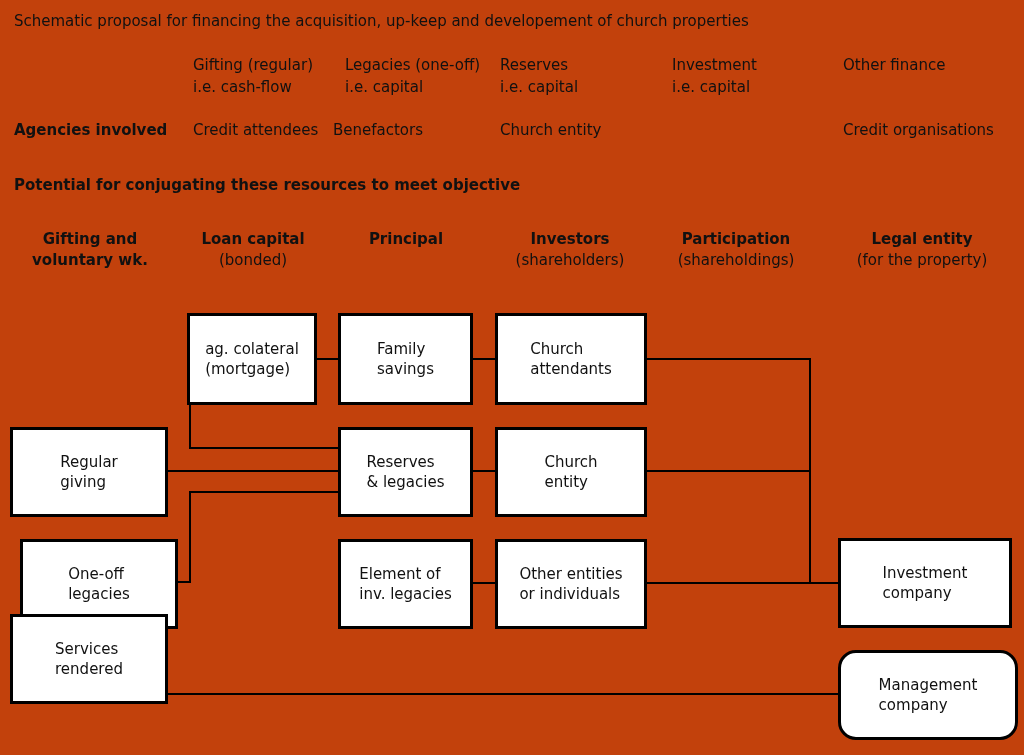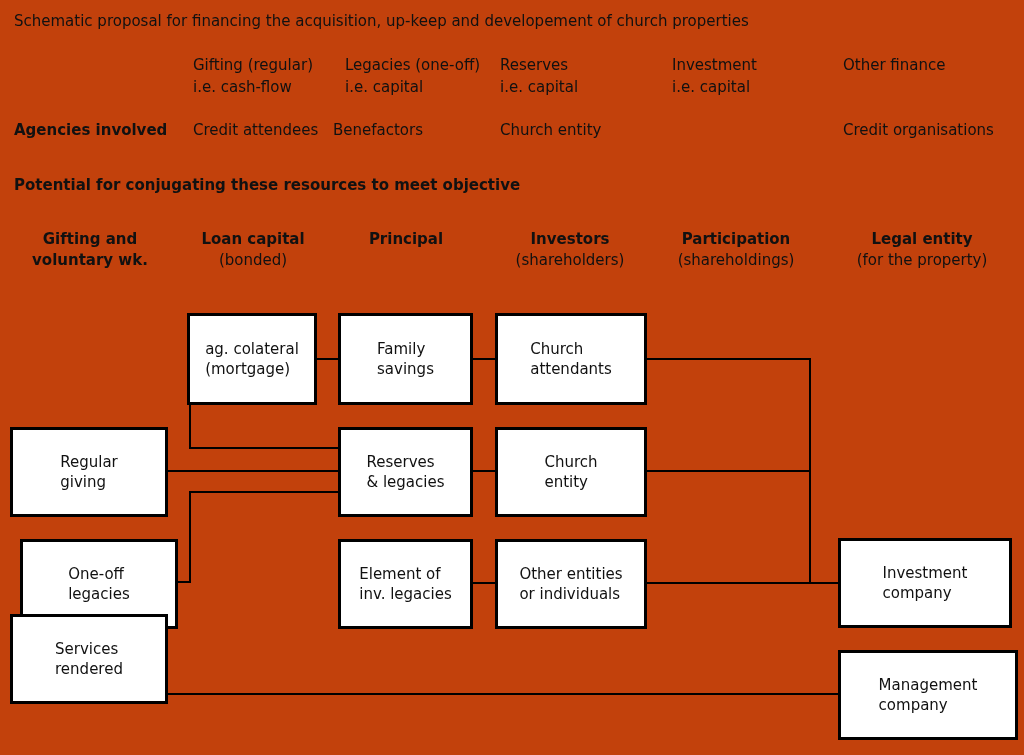--- a/index.html
+++ b/index.html
@@ -99,16 +99,16 @@
 legacies</div>
   <div class="node" style="left:338px;top:539px;width:135px;height:90px;">Element of
 inv. legacies</div>
   <div class="node" style="left:495px;top:539px;width:152px;height:90px;">Other entities
 or individuals</div>
   <div class="node" style="left:838px;top:538px;width:174px;height:90px;">Investment
 company</div>
 
   <div class="node" style="left:10px;top:614px;width:158px;height:90px;">Services
 rendered</div>
-  <div class="node" style="left:838px;top:650px;width:180px;height:90px;">Management
+  <div class="node" style="left:838px;top:650px;width:180px;height:90px;border-radius:18px;">Management
 company</div>
 
 </div>
 
 </body></html>

